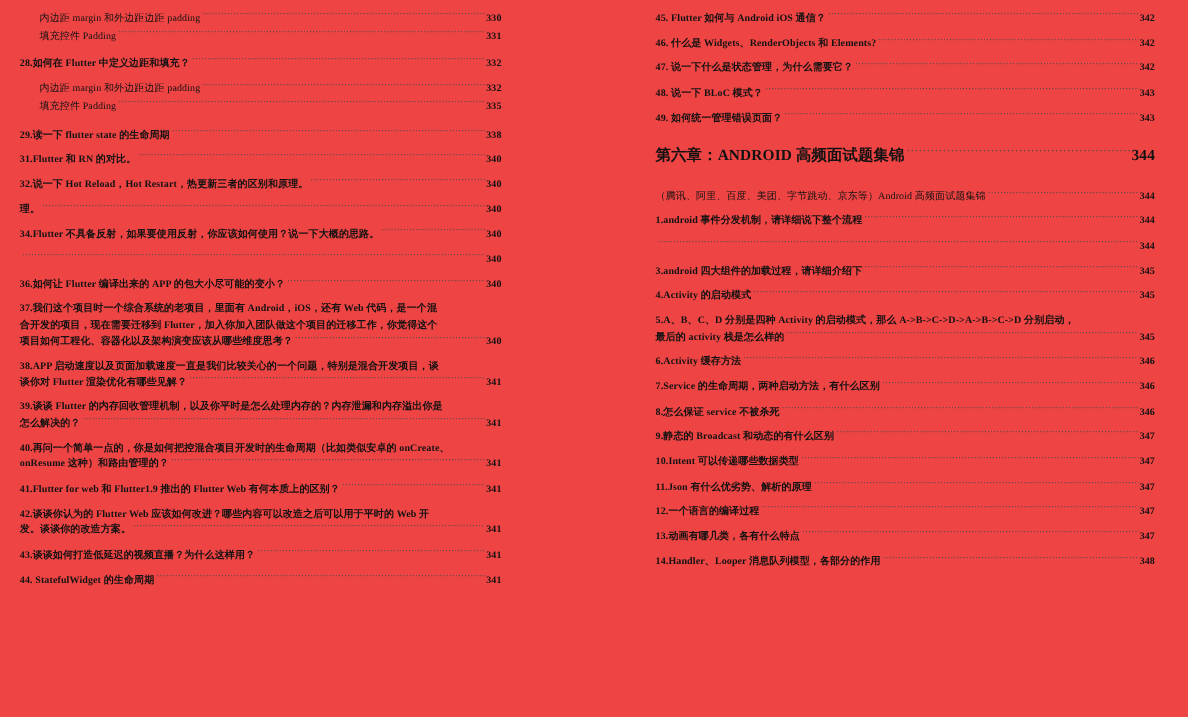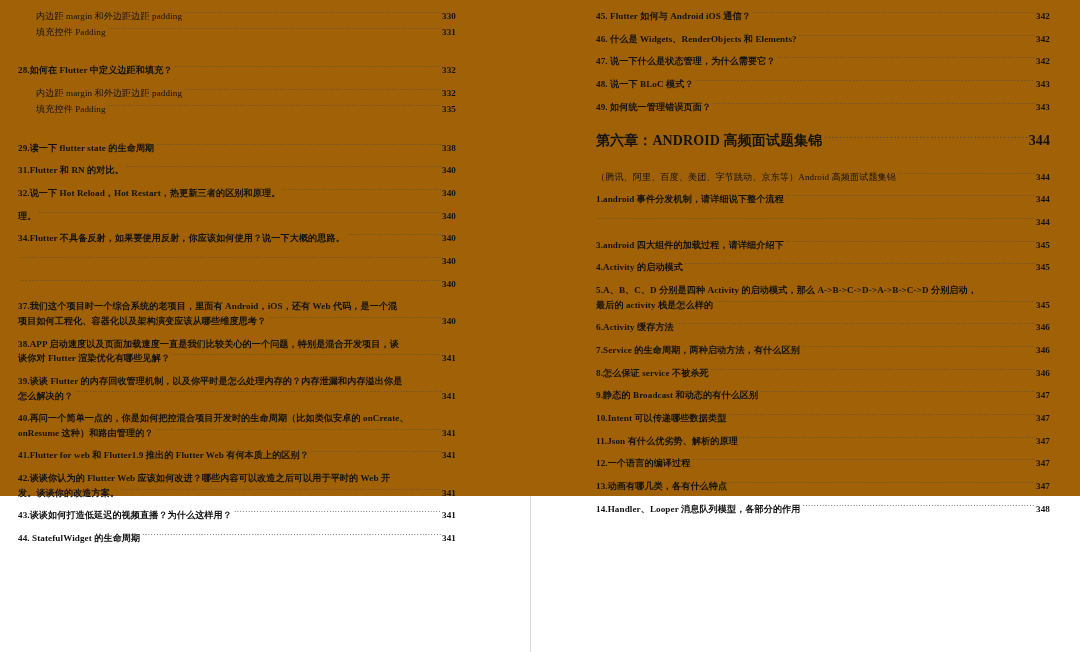--- a/index.html
+++ b/index.html
@@ -31,23 +31,23 @@
     position: absolute;
     left: 530px;
     top: 0;
     width: 1px;
     height: 652px;
     background: #d9d9d9;
   }
 
   .page {
     position: relative;
-    height: 496px;
+    height: 652px;
     box-sizing: border-box;
-    background: #a16207;
+    background: #ef4444;
   }
   .page-left  { width: 530px; padding: 10px 74px 0 18px; }
   .page-right { width: 550px; padding: 10px 30px 0 66px; }
 
   .toc-list {
     list-style: none;
     margin: 0;
     padding: 0;
   }
 
@@ -61,21 +61,21 @@
     text-align: justify;
     word-break: break-word;
   }
 
   
   .toc-entry.sub {
     margin: 0 0 2px 0;
     padding-left: 18px;
     font-weight: normal;
   }
-  .toc-entry.gap-top { margin-top: 25px; }
+  .toc-entry.gap-top { margin-top: 12px; }
 
   .toc-entry.chapter {
     font-size: 14px;
     line-height: 18px;
     font-weight: bold;
     margin: 17px 0 14px 0;
   }
 
   .toc-entry.plain {
     font-weight: normal;
@@ -205,26 +205,28 @@
           </div>
         </li>
         <li class="toc-entry">
           <div class="row">
             <span class="leader"></span>
             <span class="pageno">340</span>
           </div>
         </li>
         <li class="toc-entry">
           <div class="row">
+            <span class="label">36.如何让 Flutter 编译出来的 APP 的包大小尽可能的变小？</span>
             <span class="leader"></span>
             <span class="pageno">340</span>
           </div>
         </li>
         <li class="toc-entry">
           <span class="wrap-label">37.我们这个项目时一个综合系统的老项目，里面有 Android，iOS，还有 Web 代码，是一个混</span>
+          <span class="wrap-label">合开发的项目，现在需要迁移到 Flutter，加入你加入团队做这个项目的迁移工作，你觉得这个</span>
           <div class="row">
             <span class="label">项目如何工程化、容器化以及架构演变应该从哪些维度思考？</span>
             <span class="leader"></span>
             <span class="pageno">340</span>
           </div>
         </li>
         <li class="toc-entry">
           <span class="wrap-label">38.APP 启动速度以及页面加载速度一直是我们比较关心的一个问题，特别是混合开发项目，谈</span>
           <div class="row">
             <span class="label">谈你对 Flutter 渲染优化有哪些见解？</span>

